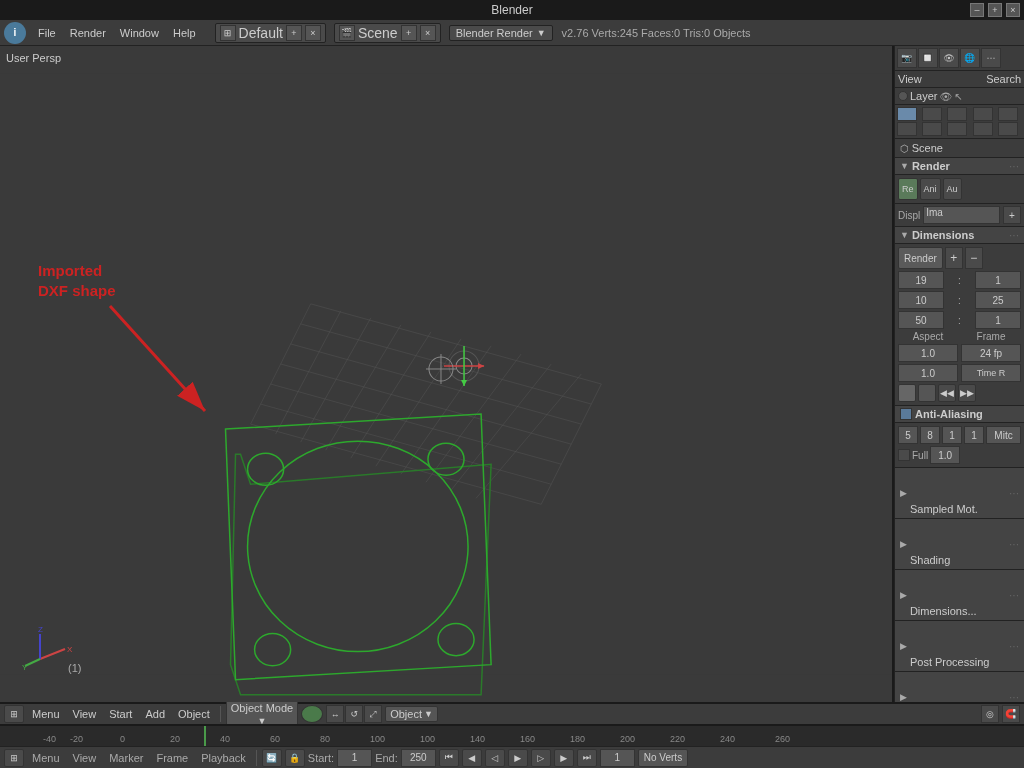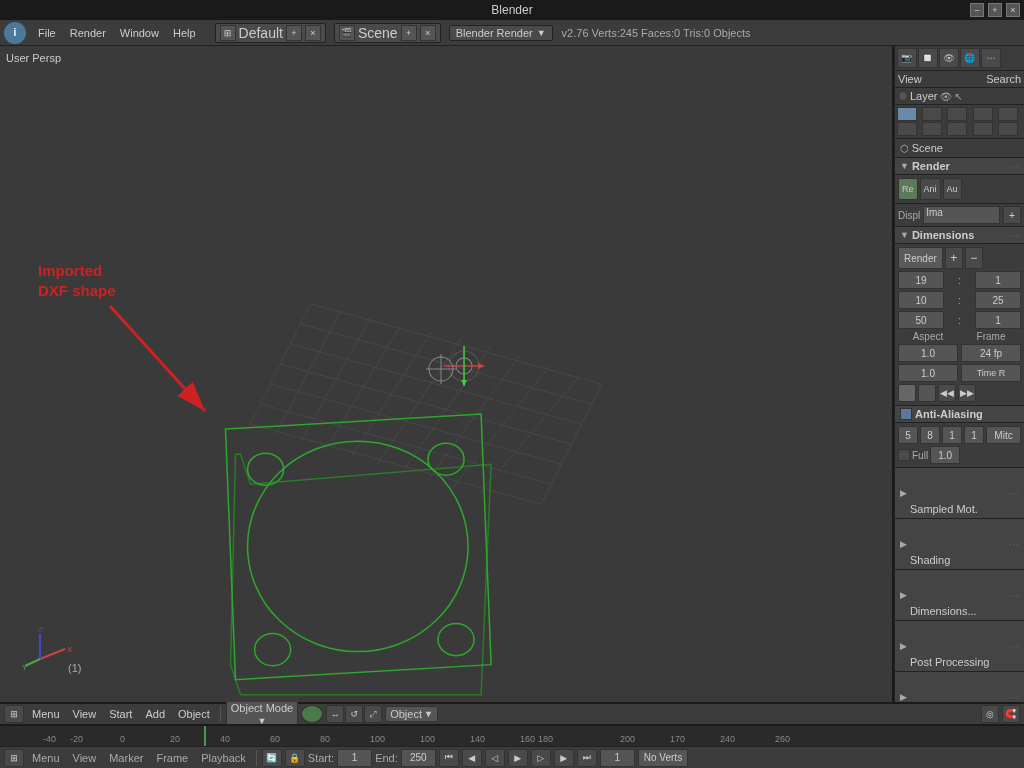--- a/index.html
+++ b/index.html
@@ -1023,23 +1023,23 @@
     <span class="timeline-marker" style="left:70px;">-20</span>
     <span class="timeline-marker" style="left:120px;">0</span>
     <span class="timeline-marker" style="left:170px;">20</span>
     <span class="timeline-marker" style="left:220px;">40</span>
     <span class="timeline-marker" style="left:270px;text-align:right;">60</span>
     <span class="timeline-marker" style="left:320px;">80</span>
     <span class="timeline-marker" style="left:370px;">100</span>
     <span class="timeline-marker" style="left:420px;">100</span>
     <span class="timeline-marker" style="left:470px;">140</span>
     <span class="timeline-marker" style="left:520px;">160</span>
-    <span class="timeline-marker" style="left:538px;">180</span>
+    <span class="timeline-marker" style="left:570px;">180</span>
     <span class="timeline-marker" style="left:620px;">200</span>
-    <span class="timeline-marker" style="left:670px;">170</span>
+    <span class="timeline-marker" style="left:670px;">220</span>
     <span class="timeline-marker" style="left:720px;">240</span>
     <span class="timeline-marker" style="left:775px;">260</span>
   </div>
   <div class="timeline-playhead"></div>
 </div>
 
 <div id="playback-bar">
   <div class="pb-btn">⊞</div>
   <span class="pb-label bt-menu-item">Menu</span>
   <span class="pb-label bt-menu-item">View</span>

